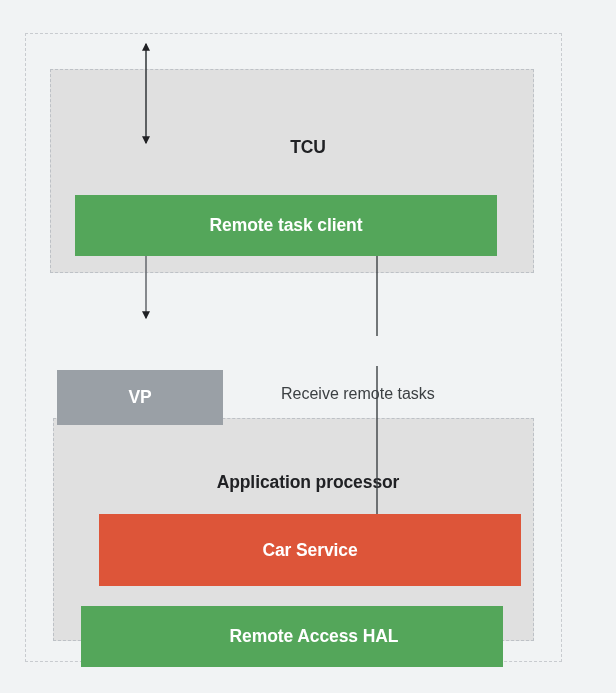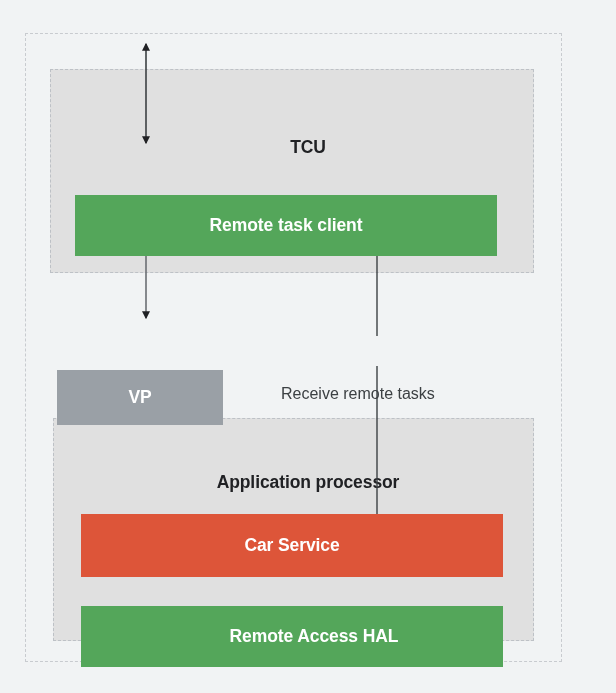--- a/index.html
+++ b/index.html
@@ -97,24 +97,24 @@
   }
 
   #node-vp {
     left: 57px;
     top: 322px;
     width: 166px;
     height: 55px;
   }
 
   #node-car-service {
-    left: 81px;
+    left: 99px;
     top: 466px;
     width: 422px;
-    height: 63px;
+    height: 72px;
   }
 
   #node-remote-access-hal {
     left: 81px;
     top: 558px;
     width: 422px;
     height: 61px;
     padding-left: 44px;
   }
 

